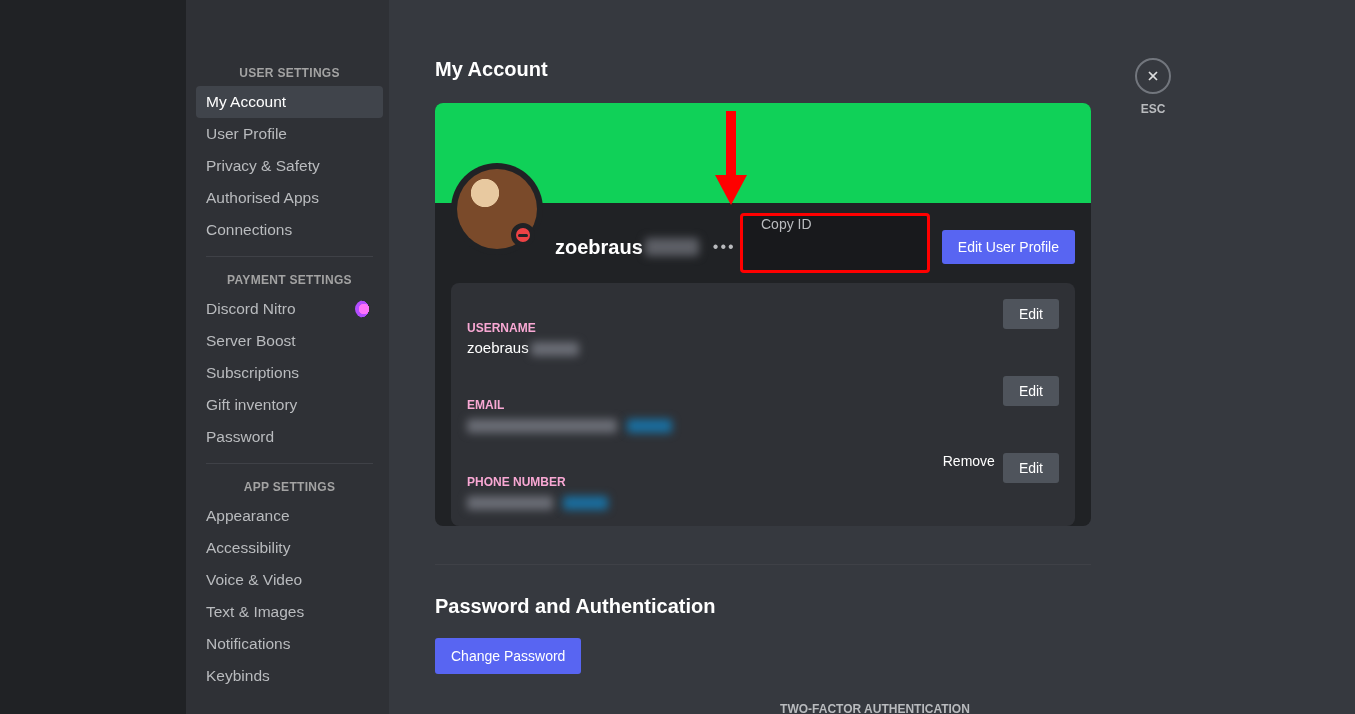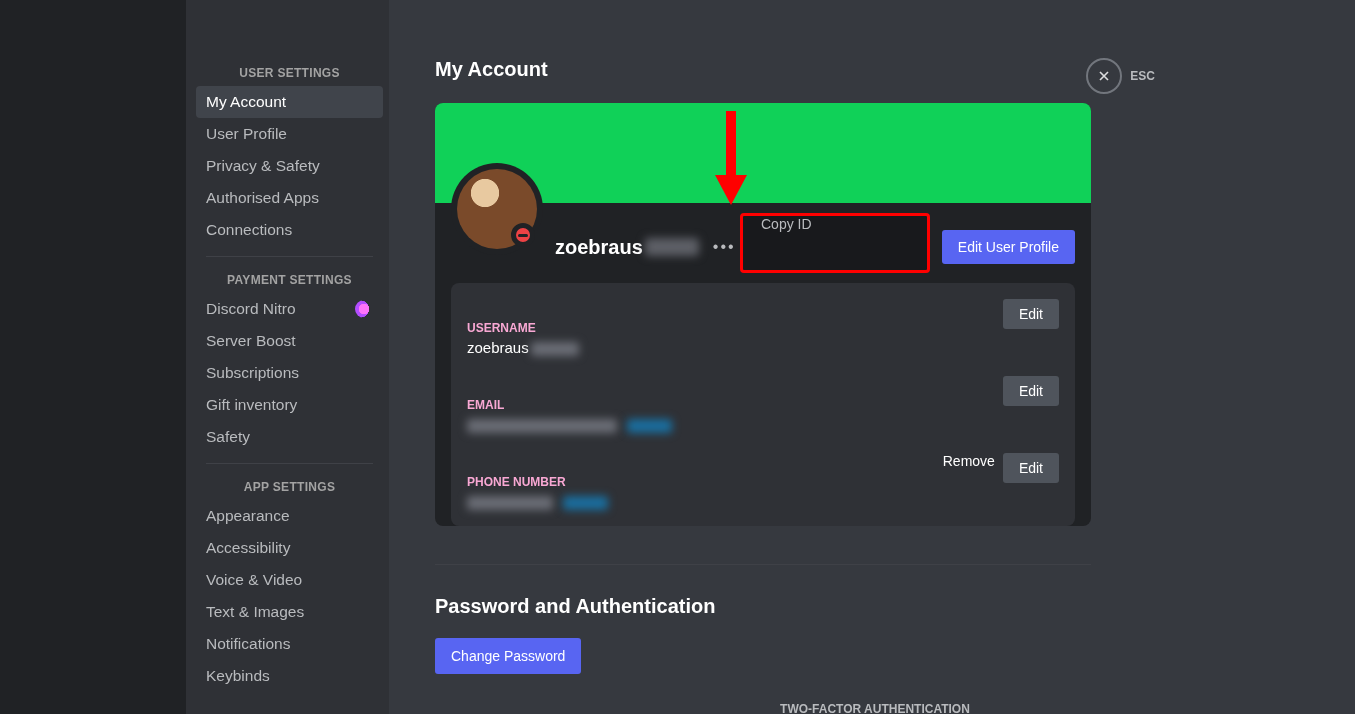--- a/index.html
+++ b/index.html
@@ -53,22 +53,22 @@
   flex: 1;
   background: #36393f;
   padding: 58px 40px 0 46px;
   position: relative;
   overflow-y: auto;
 }
 .page-title {
   color: #fff; font-size: 20px; font-weight: 600; margin-bottom: 22px;
 }
 .close-btn {
-  position: absolute; top: 58px; right: 200px;
-  display: flex; flex-direction: row; align-items: center; gap: 8px;
+  position: absolute; top: 58px; right: 184px;
+  display: flex; flex-direction: column; align-items: center; gap: 8px;
   cursor: pointer;
 }
 .close-circle {
   width: 36px; height: 36px; border: 2px solid #72767d; border-radius: 50%;
   display: flex; align-items: center; justify-content: center;
 }
 .close-circle svg { width: 16px; height: 16px; }
 .close-label { color: #b9bbbe; font-size: 12px; font-weight: 600; }
 .card {
   width: 656px; background: #202225; border-radius: 8px; overflow: visible;
@@ -184,21 +184,21 @@
   <div class="sidebar-item">
       <span>Server Boost</span>
     </div>
   <div class="sidebar-item">
       <span>Subscriptions</span>
     </div>
   <div class="sidebar-item">
       <span>Gift inventory</span>
     </div>
   <div class="sidebar-item">
-      <span>Safety</span>
+      <span>Password</span>
     </div>
 
   <div class="divider"></div>
 
   <div class="section-header">APP SETTINGS</div>
   <div class="sidebar-item">
       <span>Appearance</span>
     </div>
   <div class="sidebar-item">
       <span>Accessibility</span>

